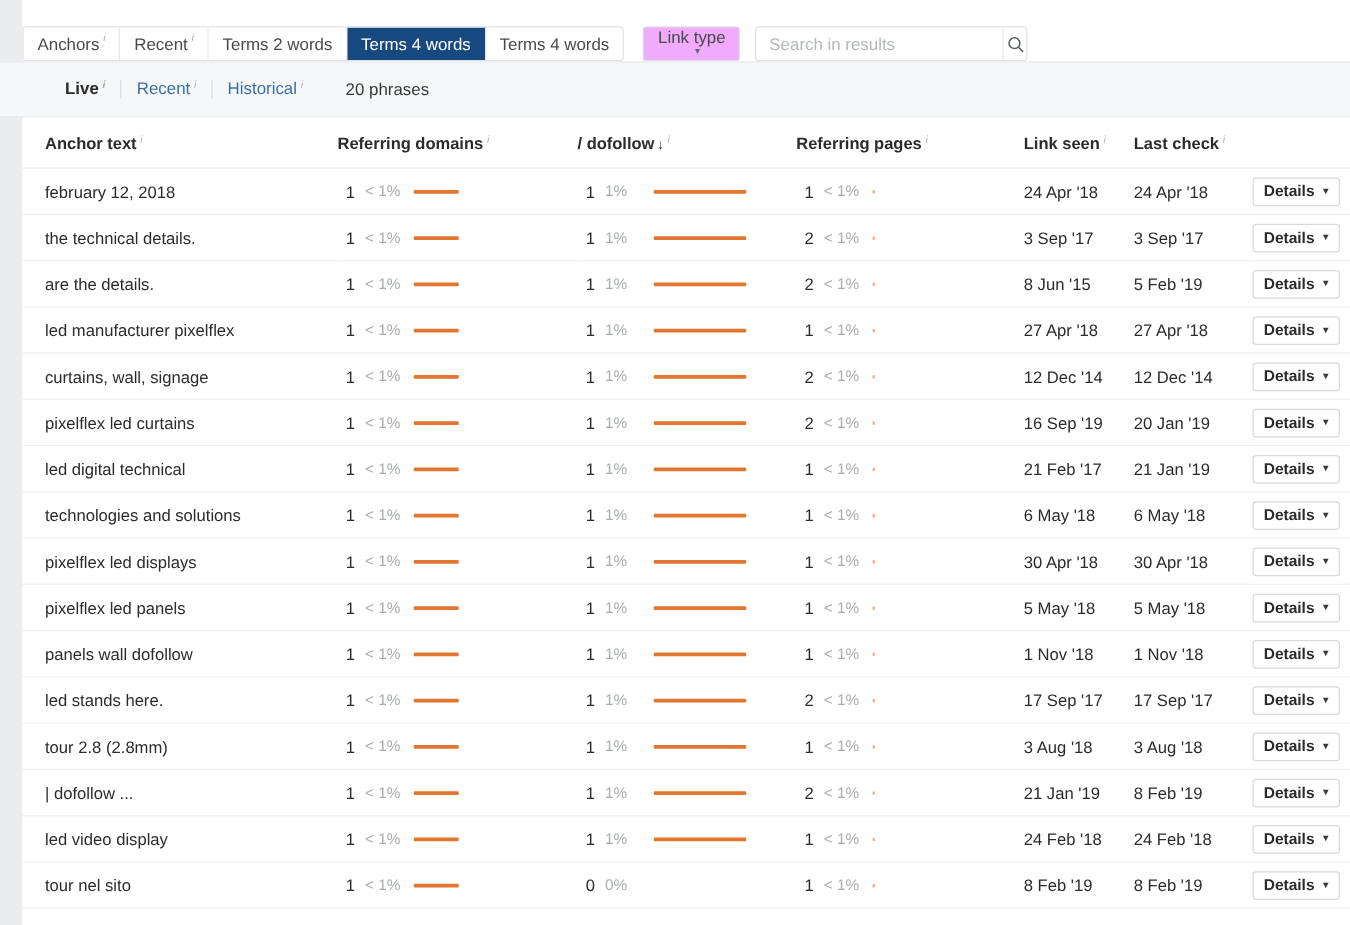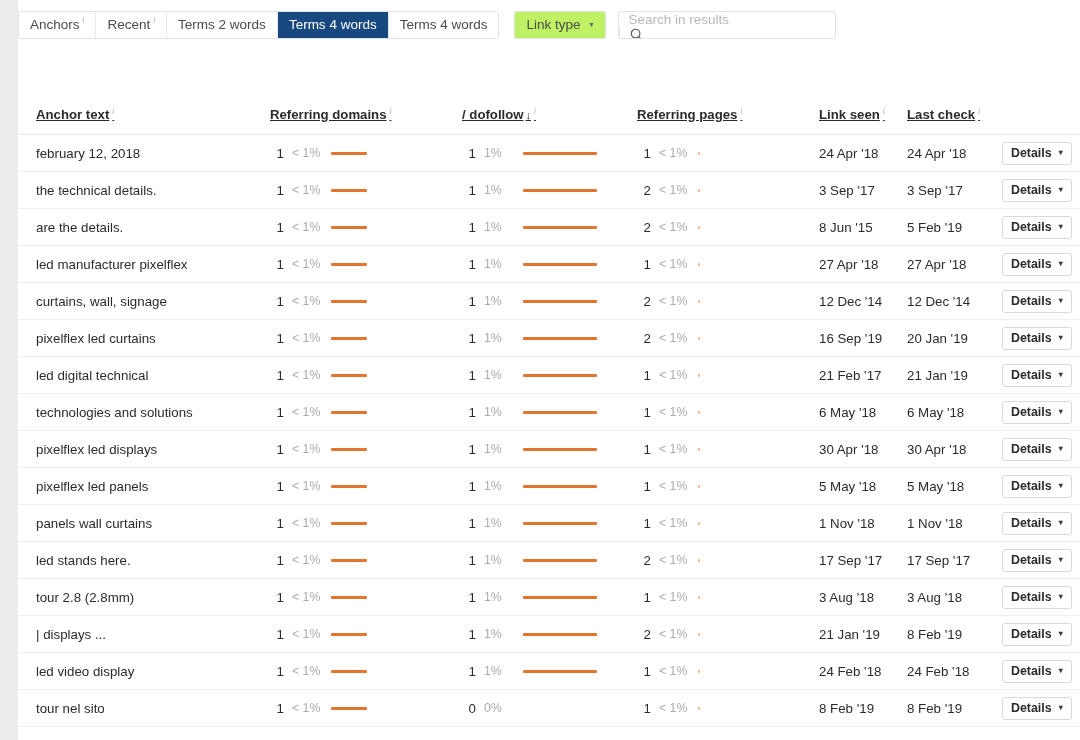--- a/index.html
+++ b/index.html
@@ -22,21 +22,21 @@
   .card {
     position: absolute;
     left: 18px; top: 0; right: 0; bottom: 0;
     background: #ffffff;
   }
 
   
   .toolbar {
     height: 49px;
     display: flex;
-    align-items: center;
+    align-items: flex-end;
     padding: 0 0;
     background: #ffffff;
   }
 
   .seg-group {
     display: flex;
     border: 1px solid #dfe1e5;
     border-radius: 3px;
     overflow: hidden;
     height: 28px;
@@ -72,42 +72,42 @@
   .linktype {
     margin-left: 15px;
     display: flex;
     align-items: center;
     height: 28px;
     padding: 0 11px;
     border: 1px solid #dfe1e5;
     border-radius: 3px;
     font-size: 13.5px;
     color: #4a4a4a;
-    background: #bef264;
+    background: #f0abfc;
     cursor: pointer;
     white-space: nowrap;
+    flex-direction: column;
   }
   .linktype .caret {
     margin-left: 9px;
     font-size: 8px;
     color: #60666d;
     line-height: 1;
   }
 
   .searchbox {
     margin-left: 12px;
     display: flex;
     align-items: stretch;
     height: 28px;
     width: 218px;
     border: 1px solid #dfe1e5;
     border-radius: 3px;
     background: #fff;
     overflow: hidden;
-    flex-direction: column;
   }
   .searchbox input {
     flex: 1;
     border: none;
     outline: none;
     padding: 0 10px;
     font-size: 13.5px;
     font-family: "Liberation Sans", sans-serif;
     color: #4a4a4a;
     background: transparent;
@@ -175,21 +175,20 @@
   }
   table.grid th {
     font-size: 13.2px;
     font-weight: bold;
     color: #2b2b2b;
     text-align: left;
     padding: 13px 0 12px 0;
     border-bottom: 1px solid #e8e9eb;
     white-space: nowrap;
     vertical-align: middle;
-    text-decoration: underline;
   }
   th .sup {
     font-size: 8.5px;
     color: #b0b6bc;
     margin-left: 3px;
     position: relative;
     top: -5px;
     font-weight: normal;
     font-style: italic;
   }
@@ -294,20 +293,28 @@
         <input type="text" placeholder="Search in results" style="">
         <div class="search-btn">
           <svg width="15" height="15" viewBox="0 0 16 16">
             <circle cx="7" cy="7" r="4.6" fill="none" stroke="#5b6066" stroke-width="1.3"></circle>
             <line x1="10.4" y1="10.4" x2="14" y2="14" stroke="#5b6066" stroke-width="1.3" stroke-linecap="round"></line>
           </svg>
         </div>
       </div>
     </div>
 
+    <div class="subbar">
+      <div class="tabs">
+          <div class="tlink cur"><span>Live</span><span class="sup">i</span></div>
+          <div class="tlink"><span>Recent</span><span class="sup">i</span></div>
+          <div class="tlink"><span>Historical</span><span class="sup">i</span></div>
+        </div>
+      <div class="phrases">20 phrases</div>
+    </div>
 
     <div class="tablewrap">
       <table class="grid">
         <thead>
           <tr>
             <th class="c-anchor"><span>Anchor text</span><span class="sup">i</span></th>
             <th class="c-rd"><span>Referring domains</span><span class="sup">i</span></th>
             <th class="c-df"><span>/ dofollow</span><span class="sortarrow">↓</span><span class="sup">i</span></th>
             <th class="c-rp"><span>Referring pages</span><span class="sup">i</span></th>
             <th class="c-fs"><span>Link seen</span><span class="sup">i</span></th>
@@ -610,21 +617,21 @@
                 </div>
               </td>
               <td class="c-fs col-fs">5 May '18</td>
               <td class="c-lc col-lc">5 May '18</td>
               <td class="c-act"><div class="details-btn">
                   <span>Details</span>
                   <span class="caret">▾</span>
                 </div></td>
             </tr>
             <tr>
-              <td class="c-anchor"><span class="anchor-txt">panels wall curtains</span></td>
+              <td class="c-anchor"><span class="anchor-txt">panels wall dofollow</span></td>
               <td class="c-rd">
                 <div class="metric">
                   <span class="num">1</span>
                   <span class="pct">&lt; 1%</span>
                   <span class="bar" style="width: 36px; background: rgb(226, 118, 47);"></span>
                 </div>
               </td>
               <td class="c-df">
                 <div class="metric">
                   <span class="num">1</span>
@@ -700,21 +707,21 @@
                 </div>
               </td>
               <td class="c-fs col-fs">3 Aug '18</td>
               <td class="c-lc col-lc">3 Aug '18</td>
               <td class="c-act"><div class="details-btn">
                   <span>Details</span>
                   <span class="caret">▾</span>
                 </div></td>
             </tr>
             <tr>
-              <td class="c-anchor"><span class="anchor-txt">| displays ...</span></td>
+              <td class="c-anchor"><span class="anchor-txt">| dofollow ...</span></td>
               <td class="c-rd">
                 <div class="metric">
                   <span class="num">1</span>
                   <span class="pct">&lt; 1%</span>
                   <span class="bar" style="width: 36px; background: rgb(226, 118, 47);"></span>
                 </div>
               </td>
               <td class="c-df">
                 <div class="metric">
                   <span class="num">1</span>

